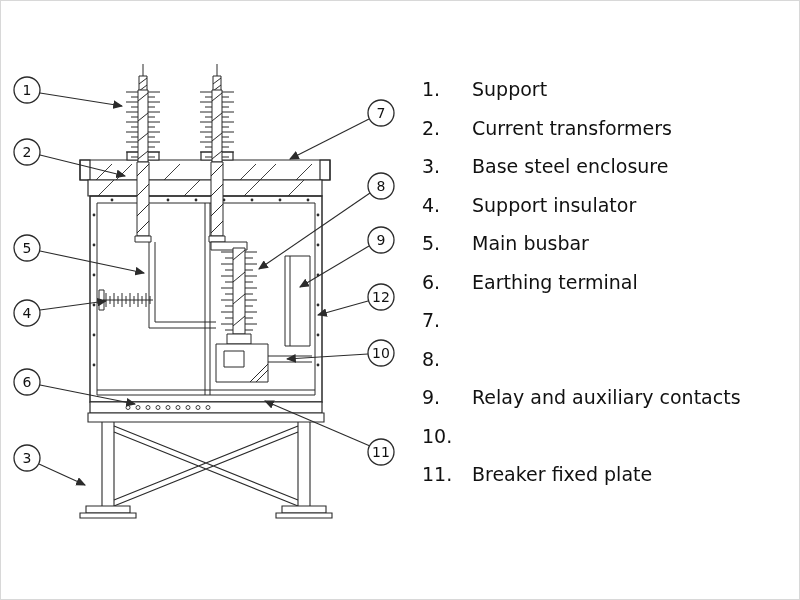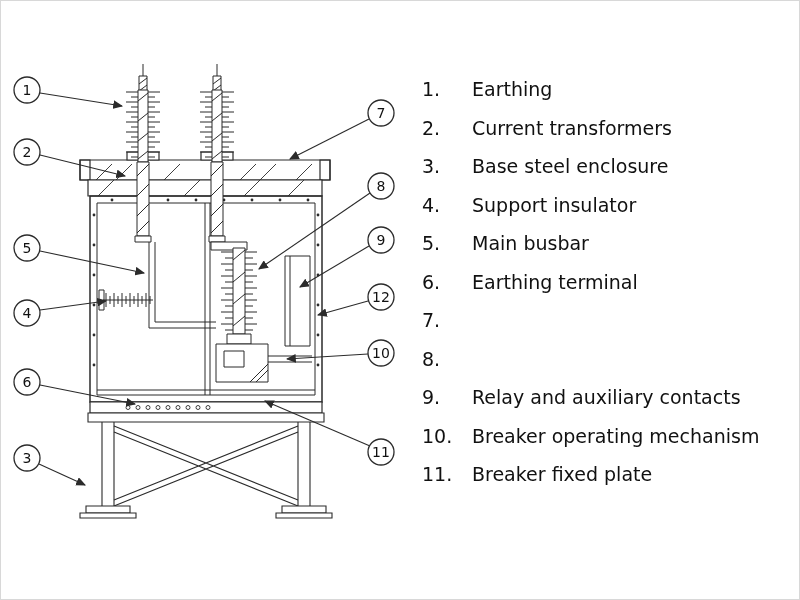--- a/index.html
+++ b/index.html
@@ -202,21 +202,21 @@
     <g class="callout">
       <line x1="370" y1="446" x2="265" y2="401" marker-end="url(#ah)"></line>
       <circle cx="381" cy="452" r="13"></circle>
       <text x="381" y="457">11</text>
     </g>
   </svg>
 
   <div class="legend">
     <div class="legend-item">
       <span class="num">1.</span>
-      <span class="label">Earthing</span>
+      <span class="label">Support</span>
     </div>
     <div class="legend-item">
       <span class="num">2.</span>
       <span class="label">Current transformers</span>
     </div>
     <div class="legend-item">
       <span class="num">3.</span>
       <span class="label">Base steel enclosure</span>
     </div>
     <div class="legend-item">
@@ -236,21 +236,20 @@
     </div>
     <div class="legend-item">
       <span class="num">8.</span>
     </div>
     <div class="legend-item">
       <span class="num">9.</span>
       <span class="label">Relay and auxiliary contacts</span>
     </div>
     <div class="legend-item">
       <span class="num">10.</span>
-      <span class="label">Breaker operating mechanism</span>
     </div>
     <div class="legend-item">
       <span class="num">11.</span>
       <span class="label">Breaker fixed plate</span>
     </div>
   </div>
 
 </div>
 
 </body></html>

